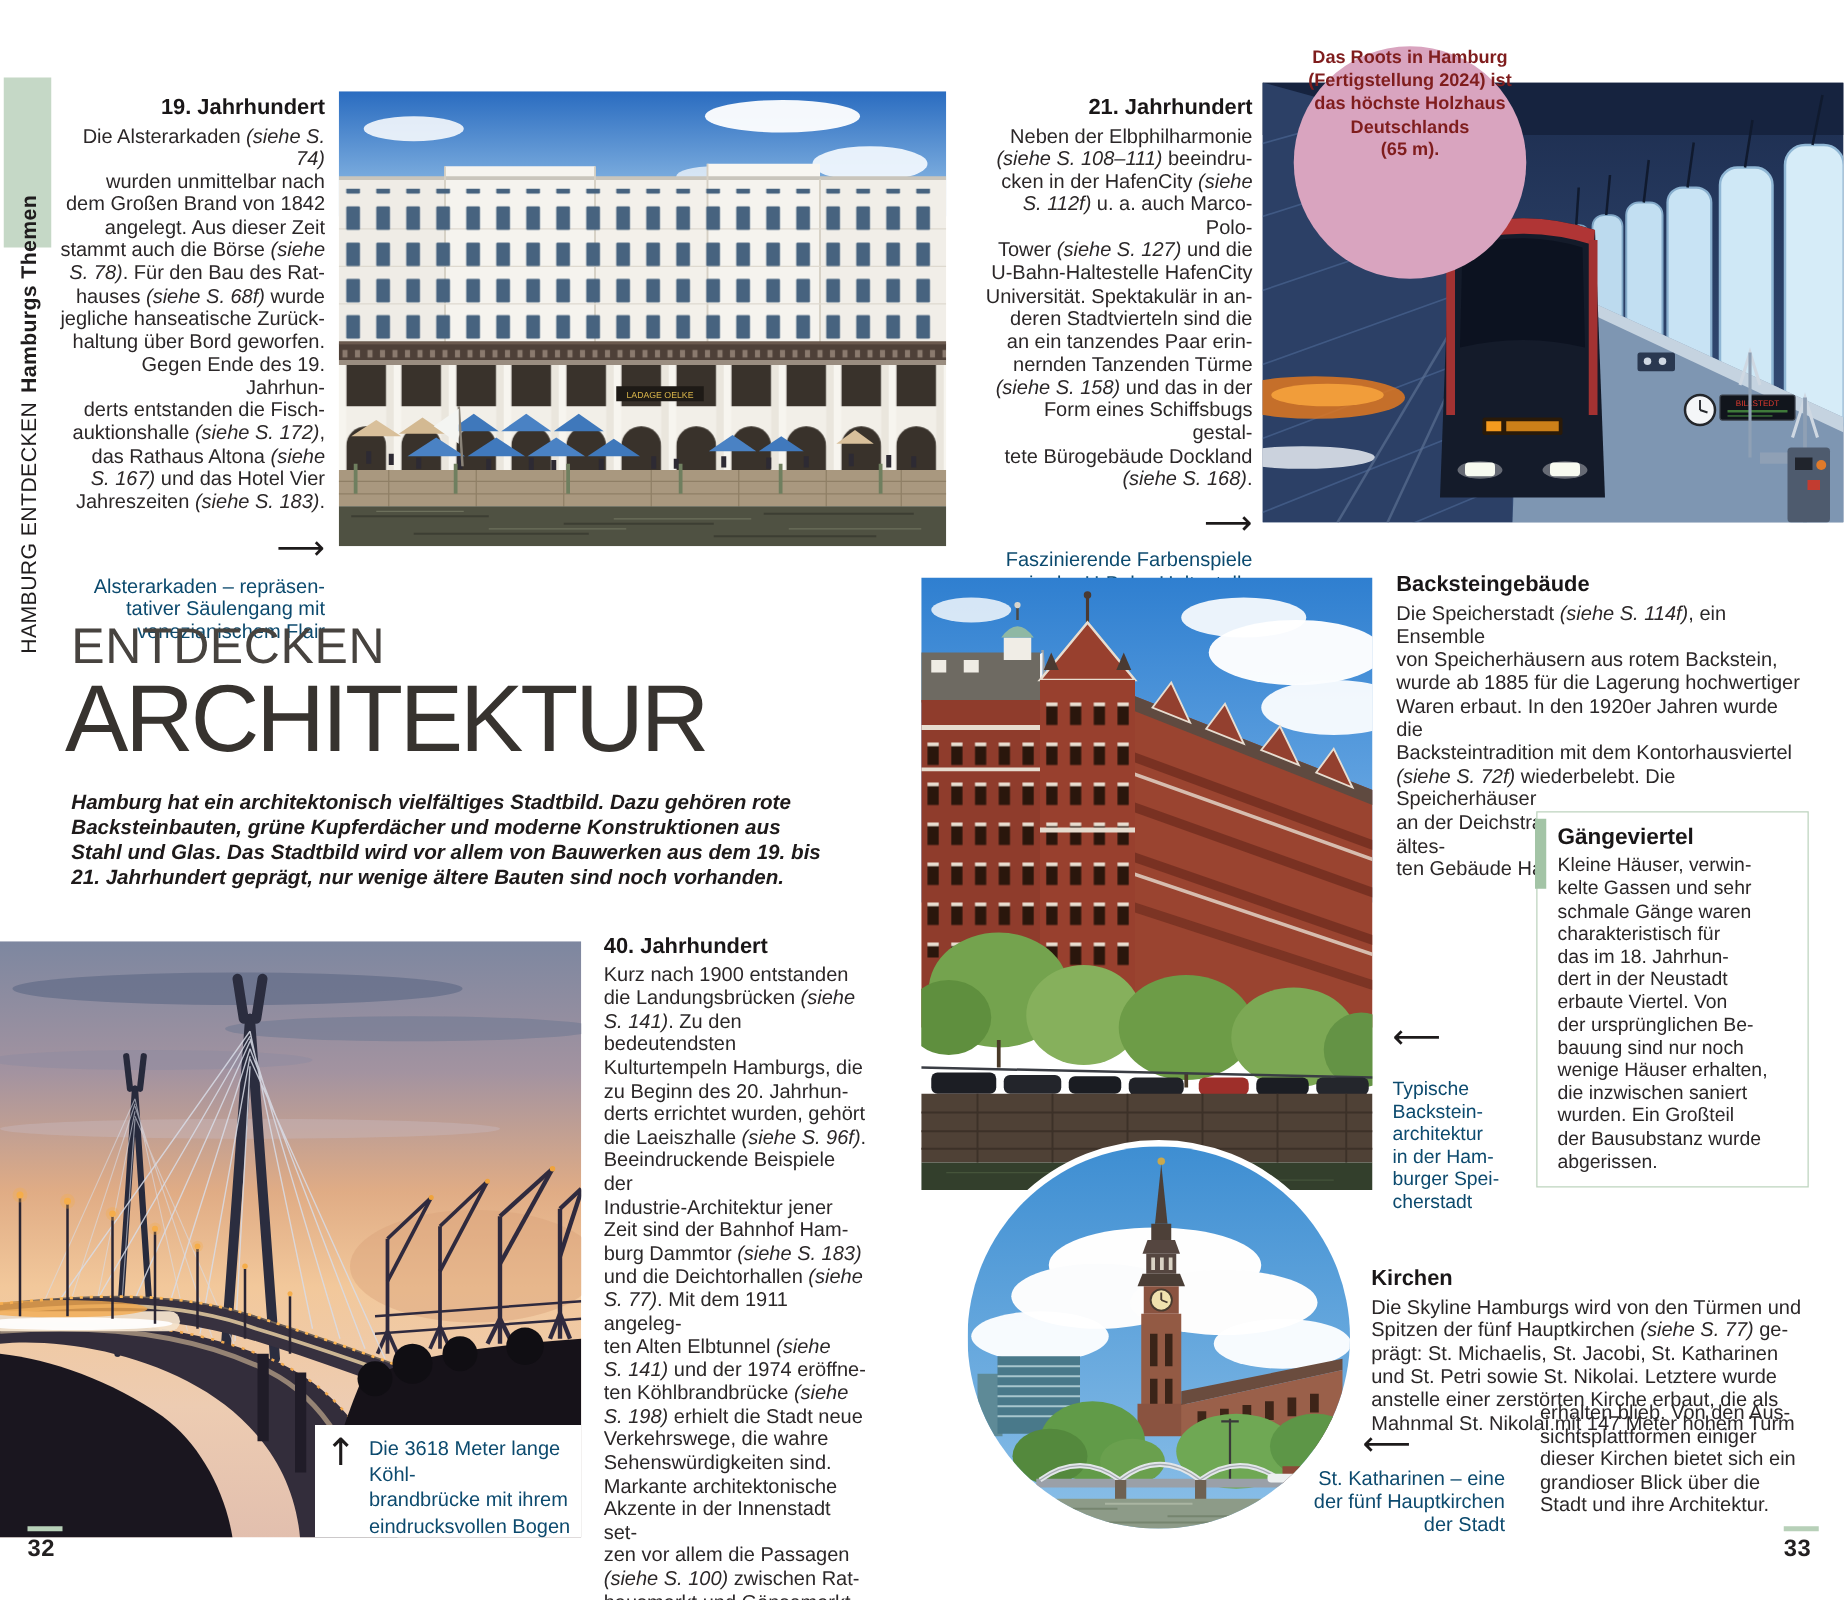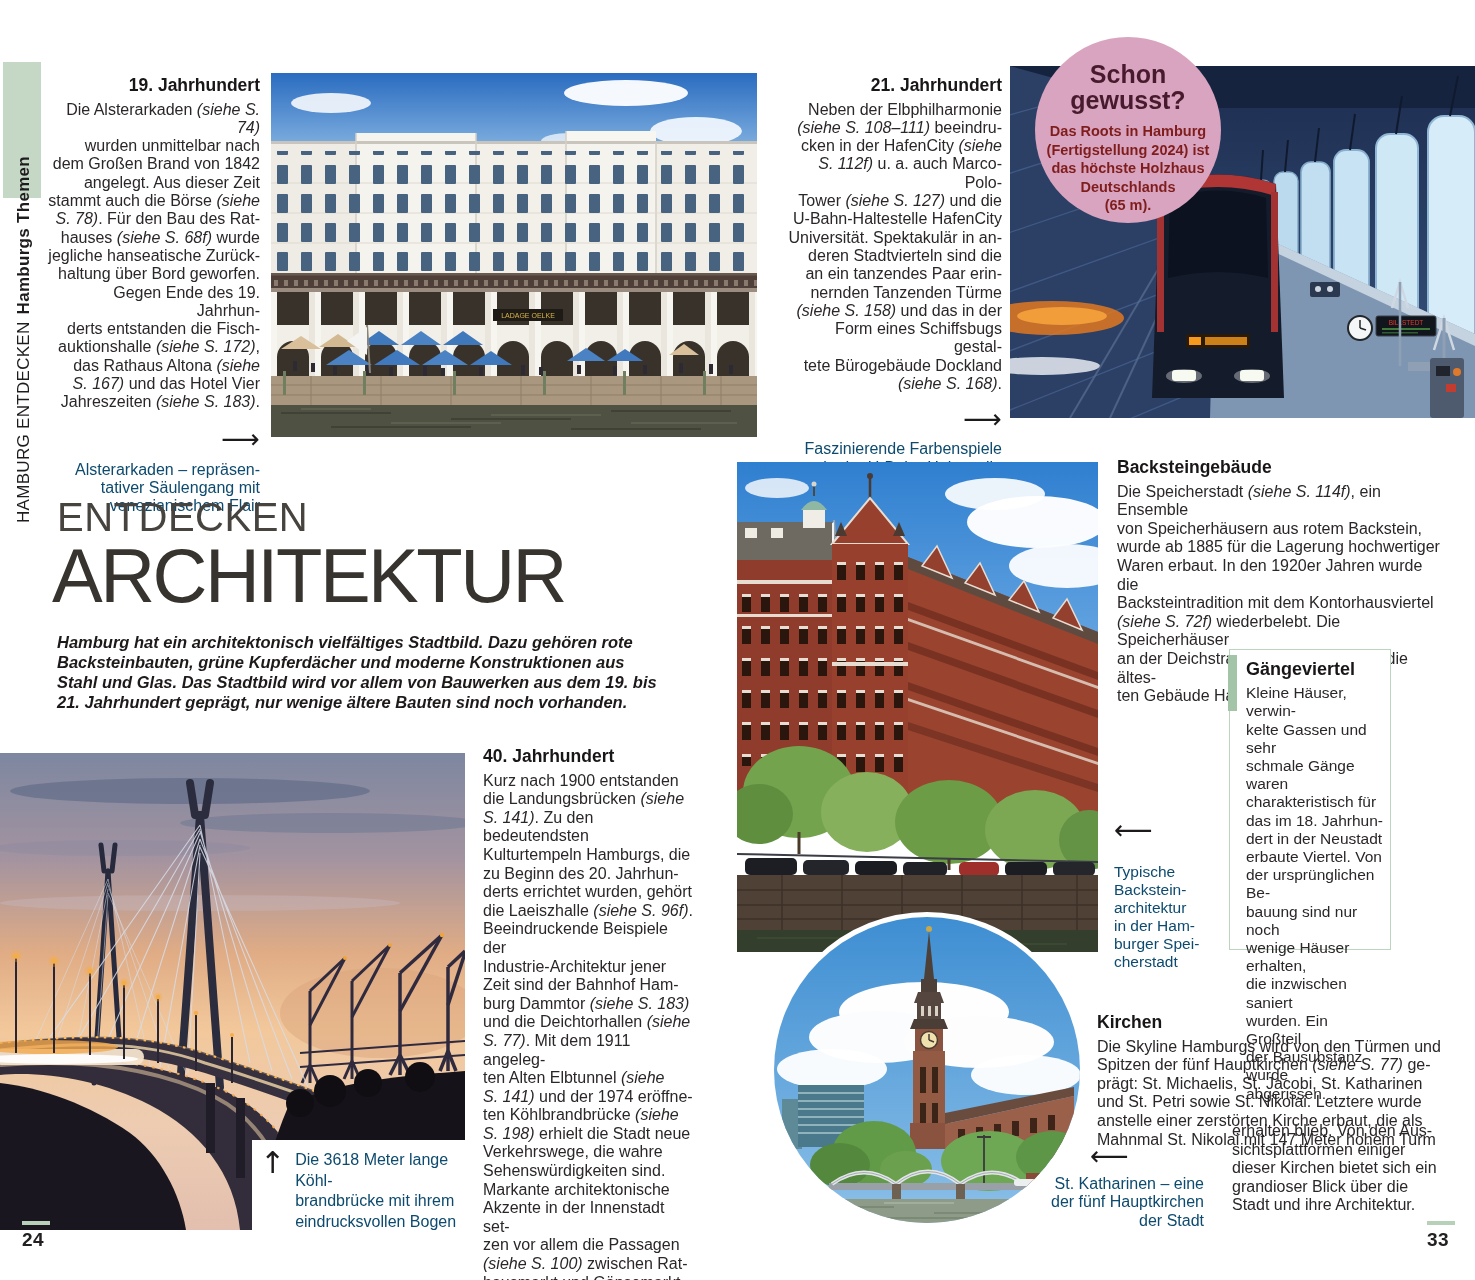--- a/index.html
+++ b/index.html
@@ -21,21 +21,21 @@
   .strap .bld{font-weight:bold;margin-left:7px;}
   
   .title1{font-size:40px;letter-spacing:.5px;color:#47433f;line-height:1;}
   .title2{font-size:76px;letter-spacing:-2.5px;color:#37332f;line-height:1;}
   .intro{font-size:16.5px;font-weight:bold;line-height:20px;color:#1e1a1a;font-style:italic;}
   
   .fact{width:186px;height:186px;border-radius:50%;background:#d9a4bf;text-align:center;z-index:6;}
   .fact-h{font-size:25px;line-height:26px;font-weight:bold;color:#471b2d;margin:24px 0 9px 0;}
   .fact-b{font-size:14.5px;line-height:18.6px;font-weight:bold;color:#7f1d1d;}
   
-  .gv-box{width:162px;height:301px;border:1.5px solid #bdd4be;box-sizing:border-box;padding:9px 6px 0 16px;background:#fff;}
+  .gv-box{width:218px;height:301px;border:1.5px solid #bdd4be;box-sizing:border-box;padding:9px 6px 0 16px;background:#fff;}
   .gv-bar{width:9px;height:56px;background:#a3c4a6;}
   
   .photo{display:block;}
   .circle-photo{border-radius:50%;overflow:hidden;border:5px solid #ffffff;z-index:5;background:#fff;}
   .notch{background:#ffffff;z-index:4;display:flex;align-items:flex-start;}
   .up-arrow{font-size:30px;line-height:1;color:#1d1a1b;margin:8px 10px 0 8px;font-family:"DejaVu Sans",sans-serif;}
   .pn-bar{width:28px;height:4px;background:#b7d0b8;margin-bottom:4px;}
   .pn-num{font-size:19px;font-weight:bold;color:#232021;letter-spacing:.5px;}
 </style>
 </head>
@@ -276,21 +276,20 @@
       <line x1="434" y1="252" x2="434" y2="352" stroke="#8fa0b5" stroke-width="3"></line>
       <rect x="398" y="296" width="44" height="9" fill="#8fa0b5"></rect>
       <rect x="420" y="292" width="34" height="60" rx="3" fill="#4e5b6e"></rect>
       <rect x="426" y="300" width="14" height="10" fill="#20242c"></rect>
       <circle cx="447" cy="306" r="4" fill="#e07a2a"></circle>
       <rect x="436" y="318" width="10" height="8" fill="#c23c30"></rect>
     </svg>
   </div>
 
   <div class="abs fact" style="left:1035px;top:37px;">
-    <div class="fact-h">Schon<br>gewusst?</div>
     <div class="fact-b">Das Roots in Hamburg<br>(Fertigstellung 2024) ist<br>das höchste Holzhaus<br>Deutschlands<br>(65 m).</div>
   </div>
 
   <div class="abs title1" style="left:57px;top:497px;">ENTDECKEN</div>
   <div class="abs title2" style="left:52px;top:538px;">ARCHITEKTUR</div>
   <div class="abs intro" style="left:57px;top:632px;width:640px;">Hamburg hat ein architektonisch vielfältiges Stadtbild. Dazu gehören rote<br>Backsteinbauten, grüne Kupferdächer und moderne Konstruktionen aus<br>Stahl und Glas. Das Stadtbild wird vor allem von Bauwerken aus dem 19. bis<br>21. Jahrhundert geprägt, nur wenige ältere Bauten sind noch vorhanden.</div>
 
   <div class="abs" style="left:483px;top:747px;width:212px;">
     <div class="sec-h">40. Jahrhundert</div>
     <div class="body-txt" style="line-height:18.6px;">Kurz nach 1900 entstanden<br>die Landungsbrücken <i>(siehe<br>S. 141)</i>. Zu den bedeutendsten<br>Kulturtempeln Hamburgs, die<br>zu Beginn des 20. Jahrhun-<br>derts errichtet wurden, gehört<br>die Laeiszhalle <i>(siehe S. 96f)</i>.<br>Beeindruckende Beispiele der<br>Industrie-Architektur jener<br>Zeit sind der Bahnhof Ham-<br>burg Dammtor <i>(siehe S. 183)</i><br>und die Deichtorhallen <i>(siehe<br>S. 77)</i>. Mit dem 1911 angeleg-<br>ten Alten Elbtunnel <i>(siehe<br>S. 141)</i> und der 1974 eröffne-<br>ten Köhlbrandbrücke <i>(siehe<br>S. 198)</i> erhielt die Stadt neue<br>Verkehrswege, die wahre<br>Sehenswürdigkeiten sind.<br>Markante architektonische<br>Akzente in der Innenstadt set-<br>zen vor allem die Passagen<br><i>(siehe S. 100)</i> zwischen Rat-<br>hausmarkt und Gänsemarkt.</div>
@@ -635,20 +634,20 @@
   </div>
   <div class="abs body-txt" style="left:1232px;top:1122px;width:215px;line-height:18.6px;">erhalten blieb. Von den Aus-<br>sichtsplattformen einiger<br>dieser Kirchen bietet sich ein<br>grandioser Blick über die<br>Stadt und ihre Architektur.</div>
 
   <div class="abs right" style="left:1032px;top:1124px;width:172px;">
     <div class="arrow-glyph" style="text-align:left;padding-left:58px;">⟵</div>
     <div class="cap" style="margin-top:6px;">St. Katharinen – eine<br>der fünf Hauptkirchen<br>der Stadt</div>
   </div>
 
   <div class="abs" style="left:22px;top:1221px;">
     <div class="pn-bar"></div>
-    <div class="pn-num">24</div>
+    <div class="pn-num">32</div>
   </div>
   <div class="abs" style="left:1427px;top:1221px;">
     <div class="pn-bar"></div>
     <div class="pn-num">33</div>
   </div>
 
 </div>
 
 </body></html>

